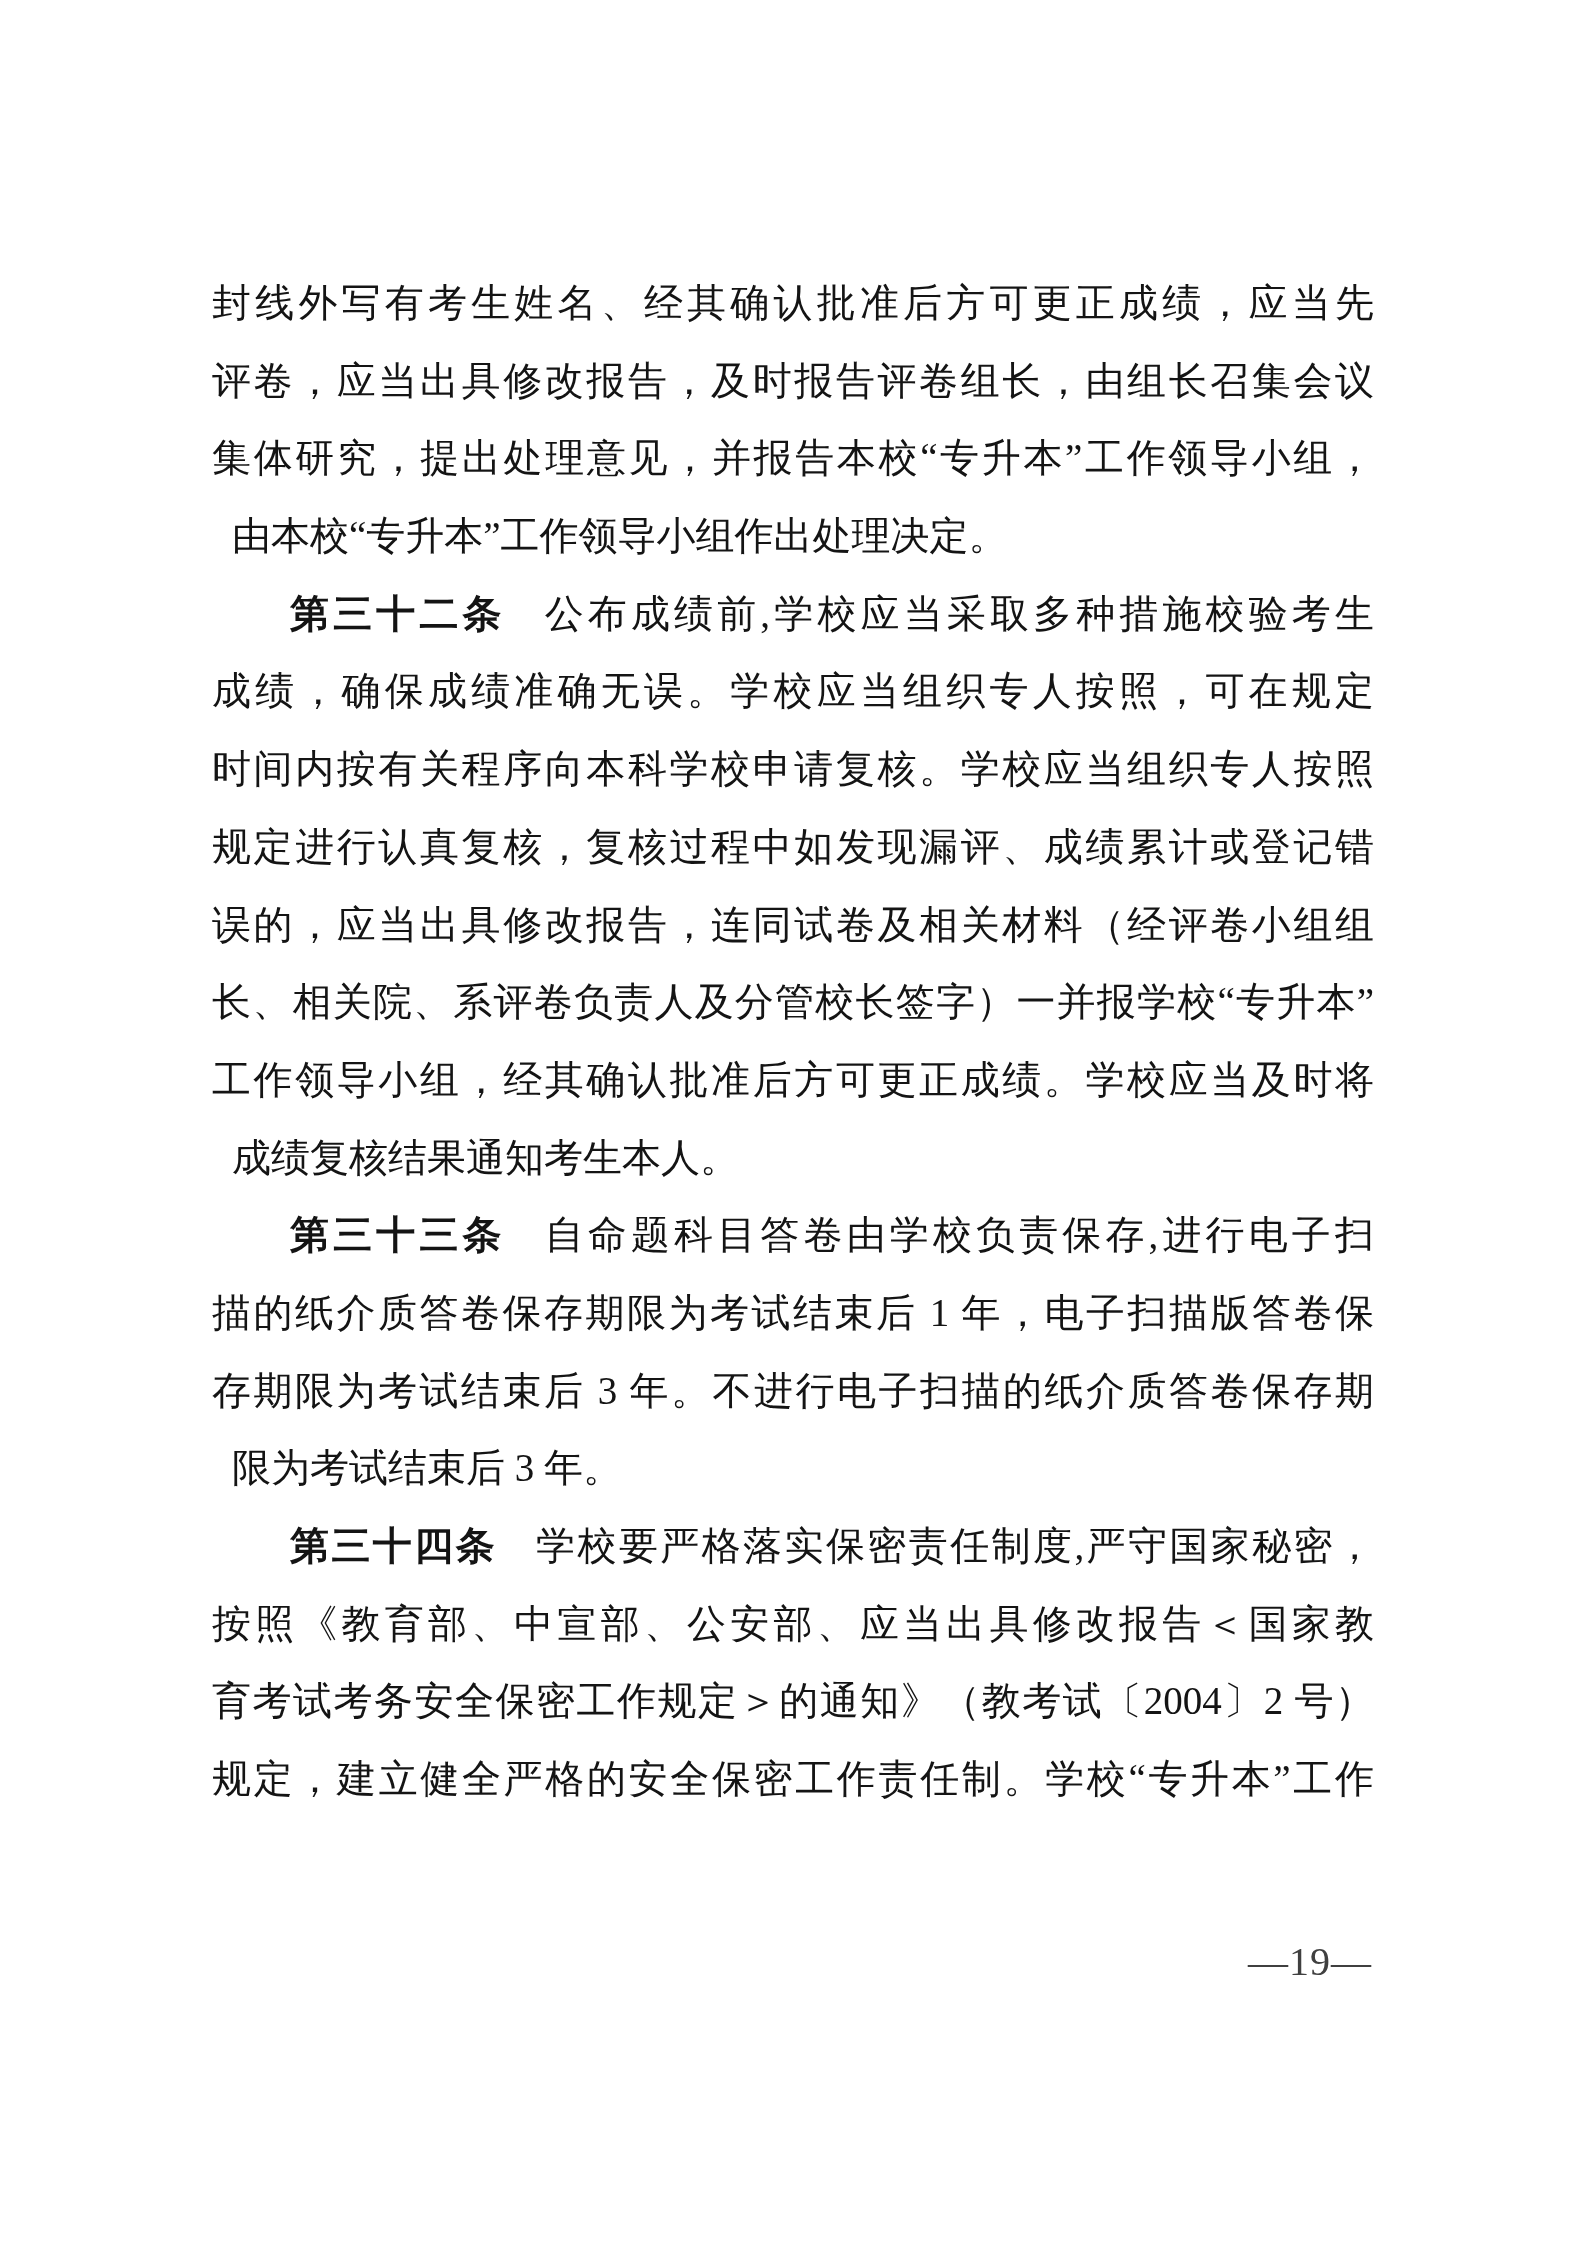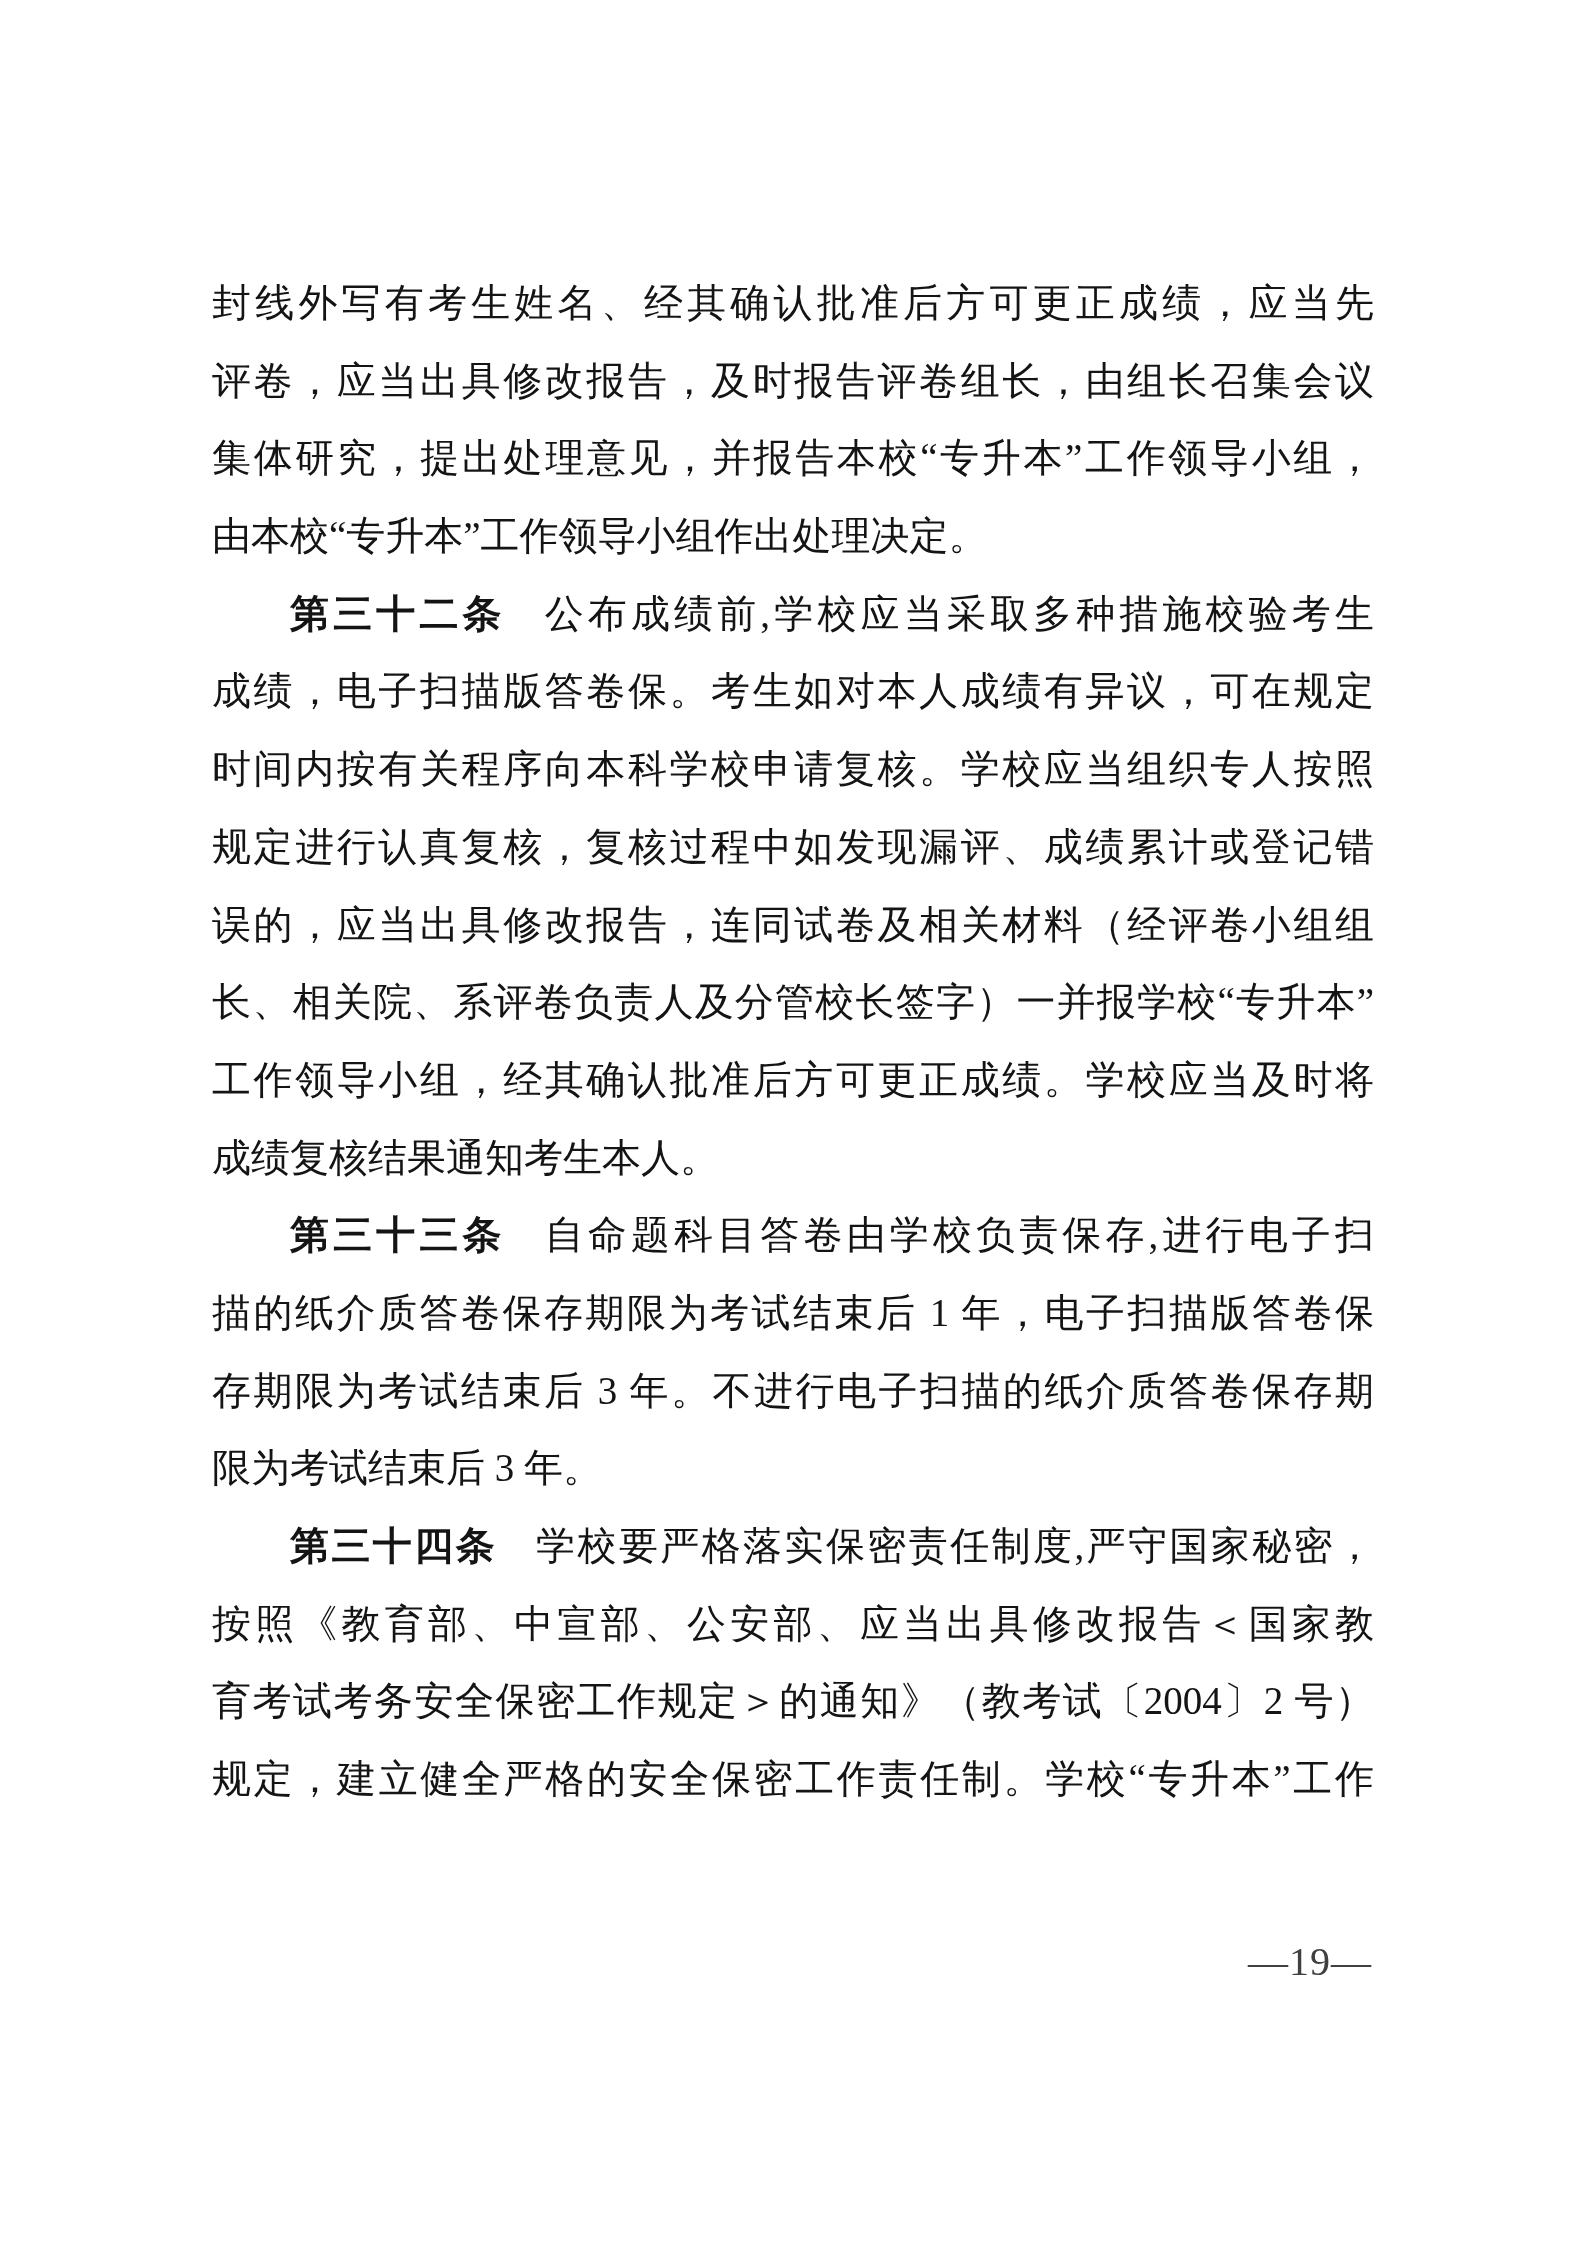--- a/index.html
+++ b/index.html
@@ -27,20 +27,21 @@
     height: 77.7px;
     line-height: 77.7px;
     white-space: nowrap;
     overflow: hidden;
     text-align: justify;
     text-align-last: justify;
   }
   .line.end {
     text-align: right;
     text-align-last: left;
+    margin-left: 20px;
   }
   .line.indent {
     text-indent: 2em;
   }
   .lead {
     font-weight: bold;
     margin-right: 1em;
   }
   .page-number {
     position: absolute;
@@ -56,21 +57,21 @@
 <body>
 
 <div class="page">
   <div class="text-block">
     <div class="line"><span>封线外写有考生姓名、经其确认批准后方可更正成绩，应当先</span></div>
     <div class="line"><span>评卷，应当出具修改报告，及时报告评卷组长，由组长召集会议</span></div>
     <div class="line"><span>集体研究，提出处理意见，并报告本校“专升本”工作领导小组，</span></div>
     <div class="line end"><span>由本校“专升本”工作领导小组作出处理决定。</span></div>
 
     <div class="line indent"><span class="lead">第三十二条</span><span>公布成绩前,学校应当采取多种措施校验考生</span></div>
-    <div class="line"><span>成绩，电子扫描版答卷保。考生如对本人成绩有异议，可在规定</span></div>
+    <div class="line"><span>成绩，确保成绩准确无误。学校应当组织专人按照，可在规定</span></div>
     <div class="line"><span>时间内按有关程序向本科学校申请复核。学校应当组织专人按照</span></div>
     <div class="line"><span>规定进行认真复核，复核过程中如发现漏评、成绩累计或登记错</span></div>
     <div class="line"><span>误的，应当出具修改报告，连同试卷及相关材料（经评卷小组组</span></div>
     <div class="line"><span>长、相关院、系评卷负责人及分管校长签字）一并报学校“专升本”</span></div>
     <div class="line"><span>工作领导小组，经其确认批准后方可更正成绩。学校应当及时将</span></div>
     <div class="line end"><span>成绩复核结果通知考生本人。</span></div>
 
     <div class="line indent"><span class="lead">第三十三条</span><span>自命题科目答卷由学校负责保存,进行电子扫</span></div>
     <div class="line"><span>描的纸介质答卷保存期限为考试结束后 1 年，电子扫描版答卷保</span></div>
     <div class="line"><span>存期限为考试结束后 3 年。不进行电子扫描的纸介质答卷保存期</span></div>

